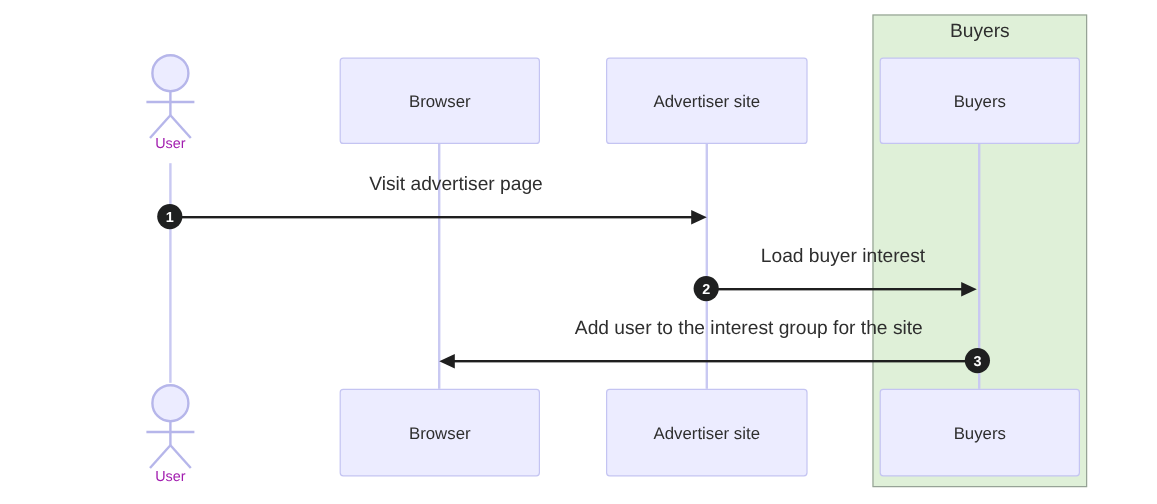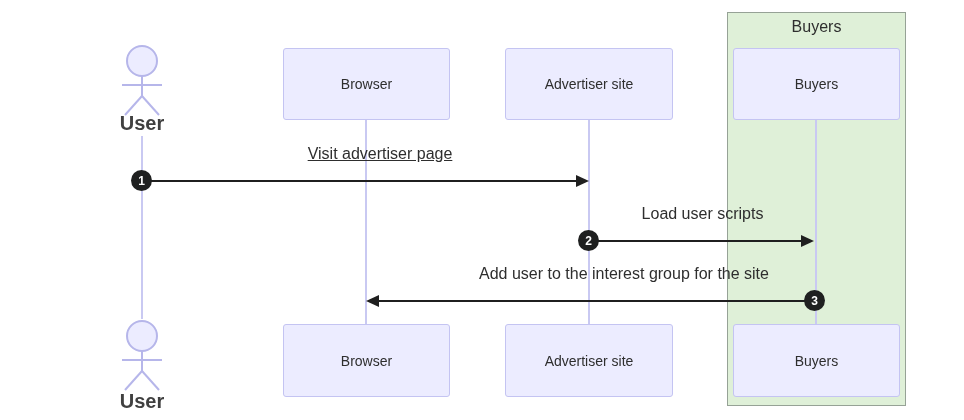--- a/index.html
+++ b/index.html
@@ -42,23 +42,22 @@
     align-items: center;
     justify-content: center;
     font-size: 14px;
     color: #2e2e2e;
   }
   .actor-svg { position: absolute; width: 44px; height: 72px; }
   .actor-label {
     position: absolute;
     width: 80px;
     text-align: center;
-    font-size: 20px;
-    color: #404040;
-    font-weight: bold;
+    font-size: 12px;
+    color: #a21caf;
   }
   .msg-label {
     position: absolute;
     text-align: center;
     font-size: 16px;
     color: #2e2e2e;
     white-space: nowrap;
   }
   .msg-line { position: absolute; height: 2px; background: #1f1f1f; }
   .arrowhead-right {
@@ -131,26 +130,26 @@
   <div class="pbox" style="left:283px; top:324px; width:167px; height:73px;">
     <span>Browser</span>
   </div>
   <div class="pbox" style="left:505px; top:324px; width:168px; height:73px;">
     <span>Advertiser site</span>
   </div>
   <div class="pbox" style="left:733px; top:324px; width:167px; height:73px;">
     <span>Buyers</span>
   </div>
 
-  <div class="msg-label" style="left:142px; top:145px; width:476px;text-decoration:underline;">Visit advertiser page</div>
+  <div class="msg-label" style="left:142px; top:145px; width:476px;">Visit advertiser page</div>
   <div class="msg-line" style="left:142px; top:180px; width:435px;"></div>
   <div class="arrowhead-right" style="left:576px; top:175px;"></div>
   <div class="badge" style="left:131px; top:170px;">1</div>
 
-  <div class="msg-label" style="left:589px; top:205px; width:227px;">Load user scripts</div>
+  <div class="msg-label" style="left:589px; top:205px; width:227px;">Load buyer interest</div>
   <div class="msg-line" style="left:589px; top:240px; width:213px;"></div>
   <div class="arrowhead-right" style="left:801px; top:235px;"></div>
   <div class="badge" style="left:578px; top:230px;">2</div>
 
   <div class="msg-label" style="left:366px; top:265px; width:516px;">Add user to the interest group for the site</div>
   <div class="msg-line" style="left:378px; top:300px; width:437px;"></div>
   <div class="arrowhead-left" style="left:366px; top:295px;"></div>
   <div class="badge" style="left:804px; top:290px;">3</div>
 
 </div>

